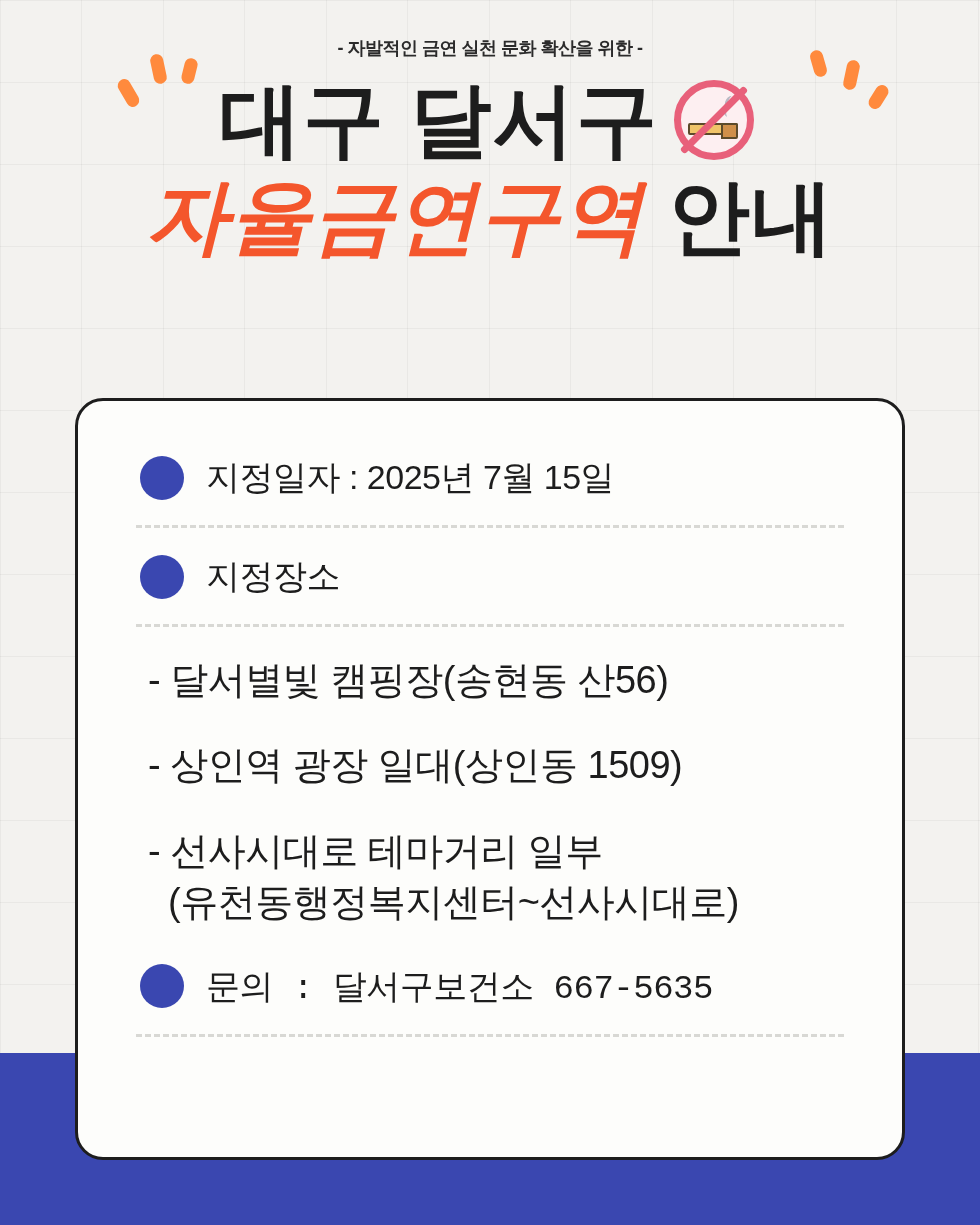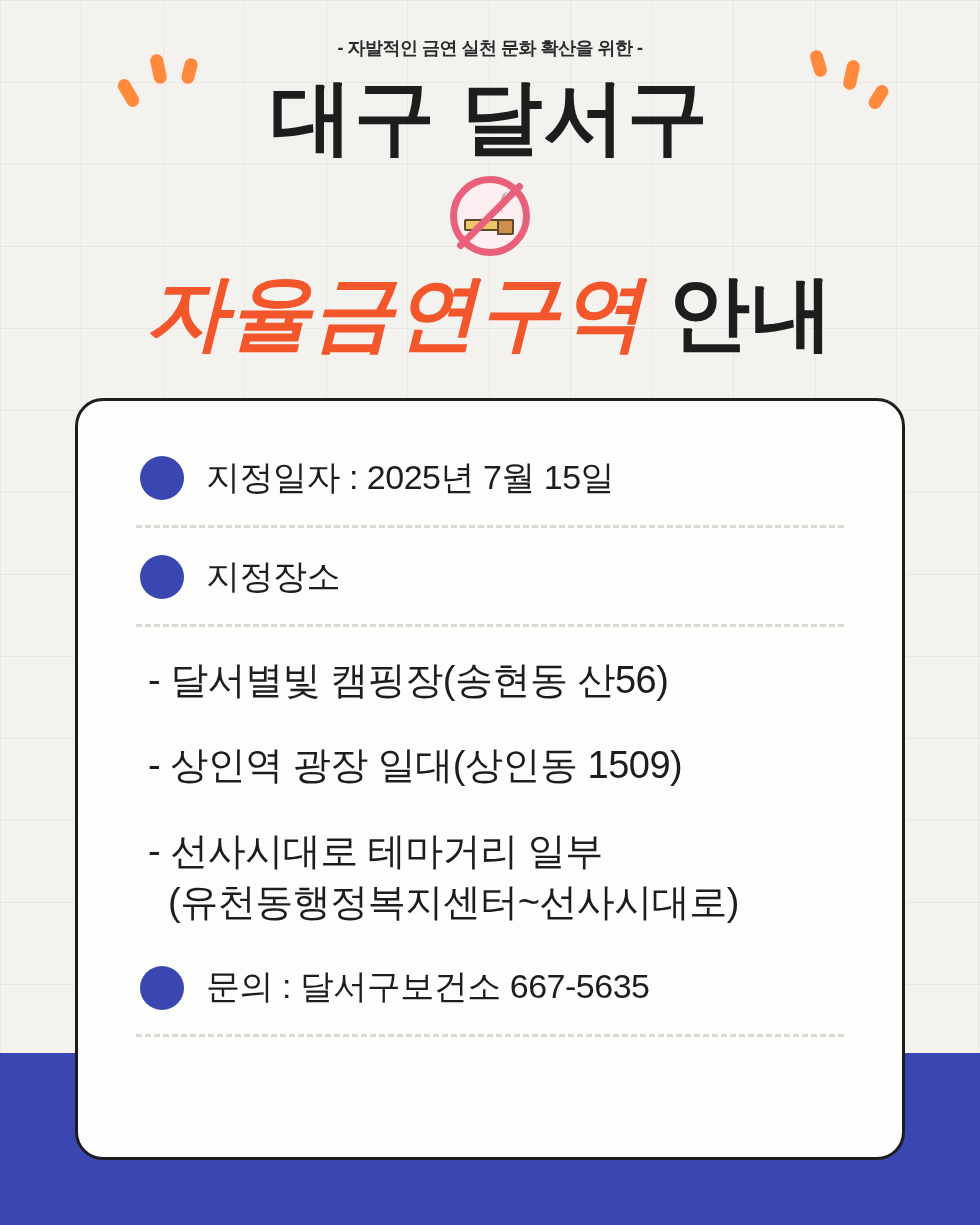--- a/index.html
+++ b/index.html
@@ -59,21 +59,20 @@
     font-weight: bold;
     color: #2b2b2b;
     letter-spacing: -0.5px;
   }
   .title-row {
     margin-top: 14px;
     display: flex;
     align-items: center;
     justify-content: center;
     gap: 10px;
-    flex-direction: column;
   }
   .title-line1 {
     font-size: 82px;
     font-weight: bold;
     color: #1d1d1d;
     letter-spacing: 1px;
     line-height: 1.05;
   }
   .title-line2 {
     margin-top: 8px;
@@ -201,23 +200,24 @@
     letter-spacing: -0.5px;
     margin-bottom: 34px;
     line-height: 1.35;
   }
   .place .cont {
     display: block;
     padding-left: 20px;
   }
   .contact-row {
     display: flex;
-    align-items: flex-end;
+    align-items: flex-start;
     gap: 22px;
     padding: 2px 0 18px 14px;
+    font-family: Liberation Mono, monospace;
   }
 </style>
 </head>
 <body>
 
 <div class="poster">
   <div class="bricks"></div>
   <div class="blue-floor"></div>
 
   <span class="spark sp1"></span>

